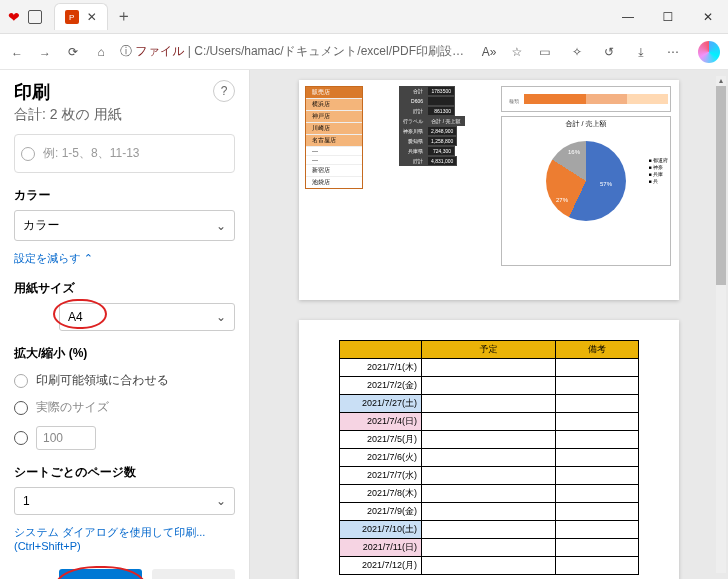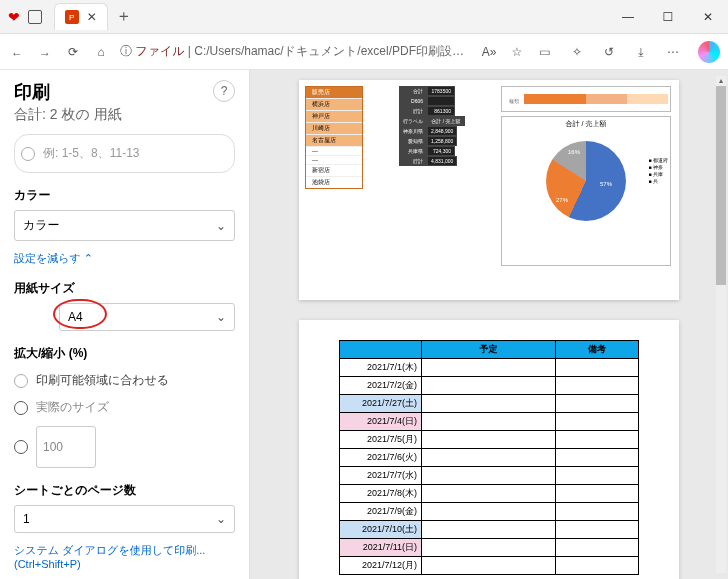--- a/index.html
+++ b/index.html
@@ -29,21 +29,21 @@
 .row { margin-top: 10px; }
 .radio-row { display: flex; align-items: center; gap: 8px; color: #888; }
 .radio { width: 14px; height: 14px; border: 1.5px solid #aaa; border-radius: 50%; flex-shrink: 0; }
 .radio.dark { border-color: #555; }
 .textlike { flex: 1; border: 1px solid #ccc; border-left: none; border-top: none; border-right: none; border-bottom: none; color: #999; padding: 4px 0; }
 .label { font-weight: 600; margin-top: 14px; margin-bottom: 6px; }
 .select { border: 1px solid #ccc; border-radius: 3px; padding: 6px 8px; display: flex; justify-content: space-between; align-items: center; background: #fff; }
 .select .chev { color: #555; }
 .link { color: #0066cc; font-size: 11px; margin-top: 10px; display: inline-block; }
 .grey { color: #404040; }
-.numbox { width: 60px; border: 1px solid #ccc; padding: 13px 6px; border-radius: 3px; display: inline-block; text-align: left; }
+.numbox { width: 60px; border: 1px solid #ccc; padding: 4px 6px; border-radius: 3px; display: inline-block; text-align: left; }
 .btnrow { display: flex; gap: 10px; margin-top: 16px; }
 .btn { flex: 1; padding: 8px 0; text-align: center; border-radius: 3px; font-size: 13px; }
 .btn-primary { background: #0078d4; color: #fff; }
 .btn-secondary { background: #eee; color: #333; }
 .oval-wrap { position: relative; margin-left: 45px; }
 .oval-ring { position: absolute; border: 2px solid #d22; border-radius: 50%/55%; pointer-events: none; }
 
 .preview { flex: 1; background: #e9e9e9; overflow: auto; padding: 10px 12px; position: relative; }
 .page1 { background: #fff; width: 380px; height: 220px; margin: 0 auto 20px; position: relative; box-shadow: 0 1px 4px rgba(0,0,0,0.2); padding: 6px; }
 .mini { position: absolute; font-size: 6px; }
@@ -59,21 +59,21 @@
 .pie-title { text-align: center; font-size: 7px; margin-top: 2px; }
 .pie-chart { width: 80px; height: 80px; border-radius: 50%; margin: 12px auto; background: conic-gradient(#4472c4 0% 57%, #ed7d31 57% 84%, #a5a5a5 84% 100%); position: relative; }
 .pie-chart .hole-lbl { position: absolute; color: #fff; font-size: 6px; }
 .bar-area { position: absolute; right: 8px; top: 6px; width: 170px; height: 26px; border: 1px solid #bbb; display: flex; align-items: center; padding: 2px; }
 .bar-seg { height: 10px; font-size: 5px; color: #666; display: flex; align-items: flex-end; justify-content: center; }
 
 .page2 { background: #fff; width: 380px; margin: 0 auto; box-shadow: 0 1px 4px rgba(0,0,0,0.2); padding: 20px 18px 40px; }
 .tbl-title { text-align: center; font-weight: 700; font-size: 12px; margin-bottom: 4px; }
 .tbl { width: 300px; margin: 0 auto; border-collapse: collapse; font-size: 9px; }
 .tbl th, .tbl td { border: 1px solid #000; padding: 2px 4px; height: 15px; }
-.tbl th { background: #0ea5e9; font-weight: 700; }
+.tbl th { background: #eab308; font-weight: 400; }
 .tbl td.date { width: 82px; text-align: right; padding-right: 4px; }
 .tbl td.blue { background: #c9dff5; }
 .tbl td.pink { background: #f6d4e3; }
 
 .vscroll { position: absolute; right: 2px; top: 6px; bottom: 6px; width: 10px; background: #eee; }
 .vscroll .thumb { background: #bbb; width: 100%; }
 .addrbar .grouped{display:flex;gap:14px;align-items:center;}
 </style>
 </head>
 <body>
@@ -121,21 +121,21 @@
 <div class="main">
   <div class="panel">
     <div class="panel-header">
       <div>
         <div class="panel-title">印刷</div>
         <div class="panel-sub">合計: 2 枚の 用紙</div>
       </div>
       <div class="help">?</div>
     </div>
 
-    <div class="row radio-row" style="border:1px solid #ddd;padding:6px;border-radius:14px;">
+    <div class="row radio-row" style="border:1px solid #ddd;padding:6px;border-radius:4px;">
       <span class="radio"></span>
       <span class="textlike">例: 1-5、8、11-13</span>
     </div>
 
     <div class="label">カラー</div>
     <div class="select">
       <span>カラー</span>
       <span class="chev">⌄</span>
     </div>
 

